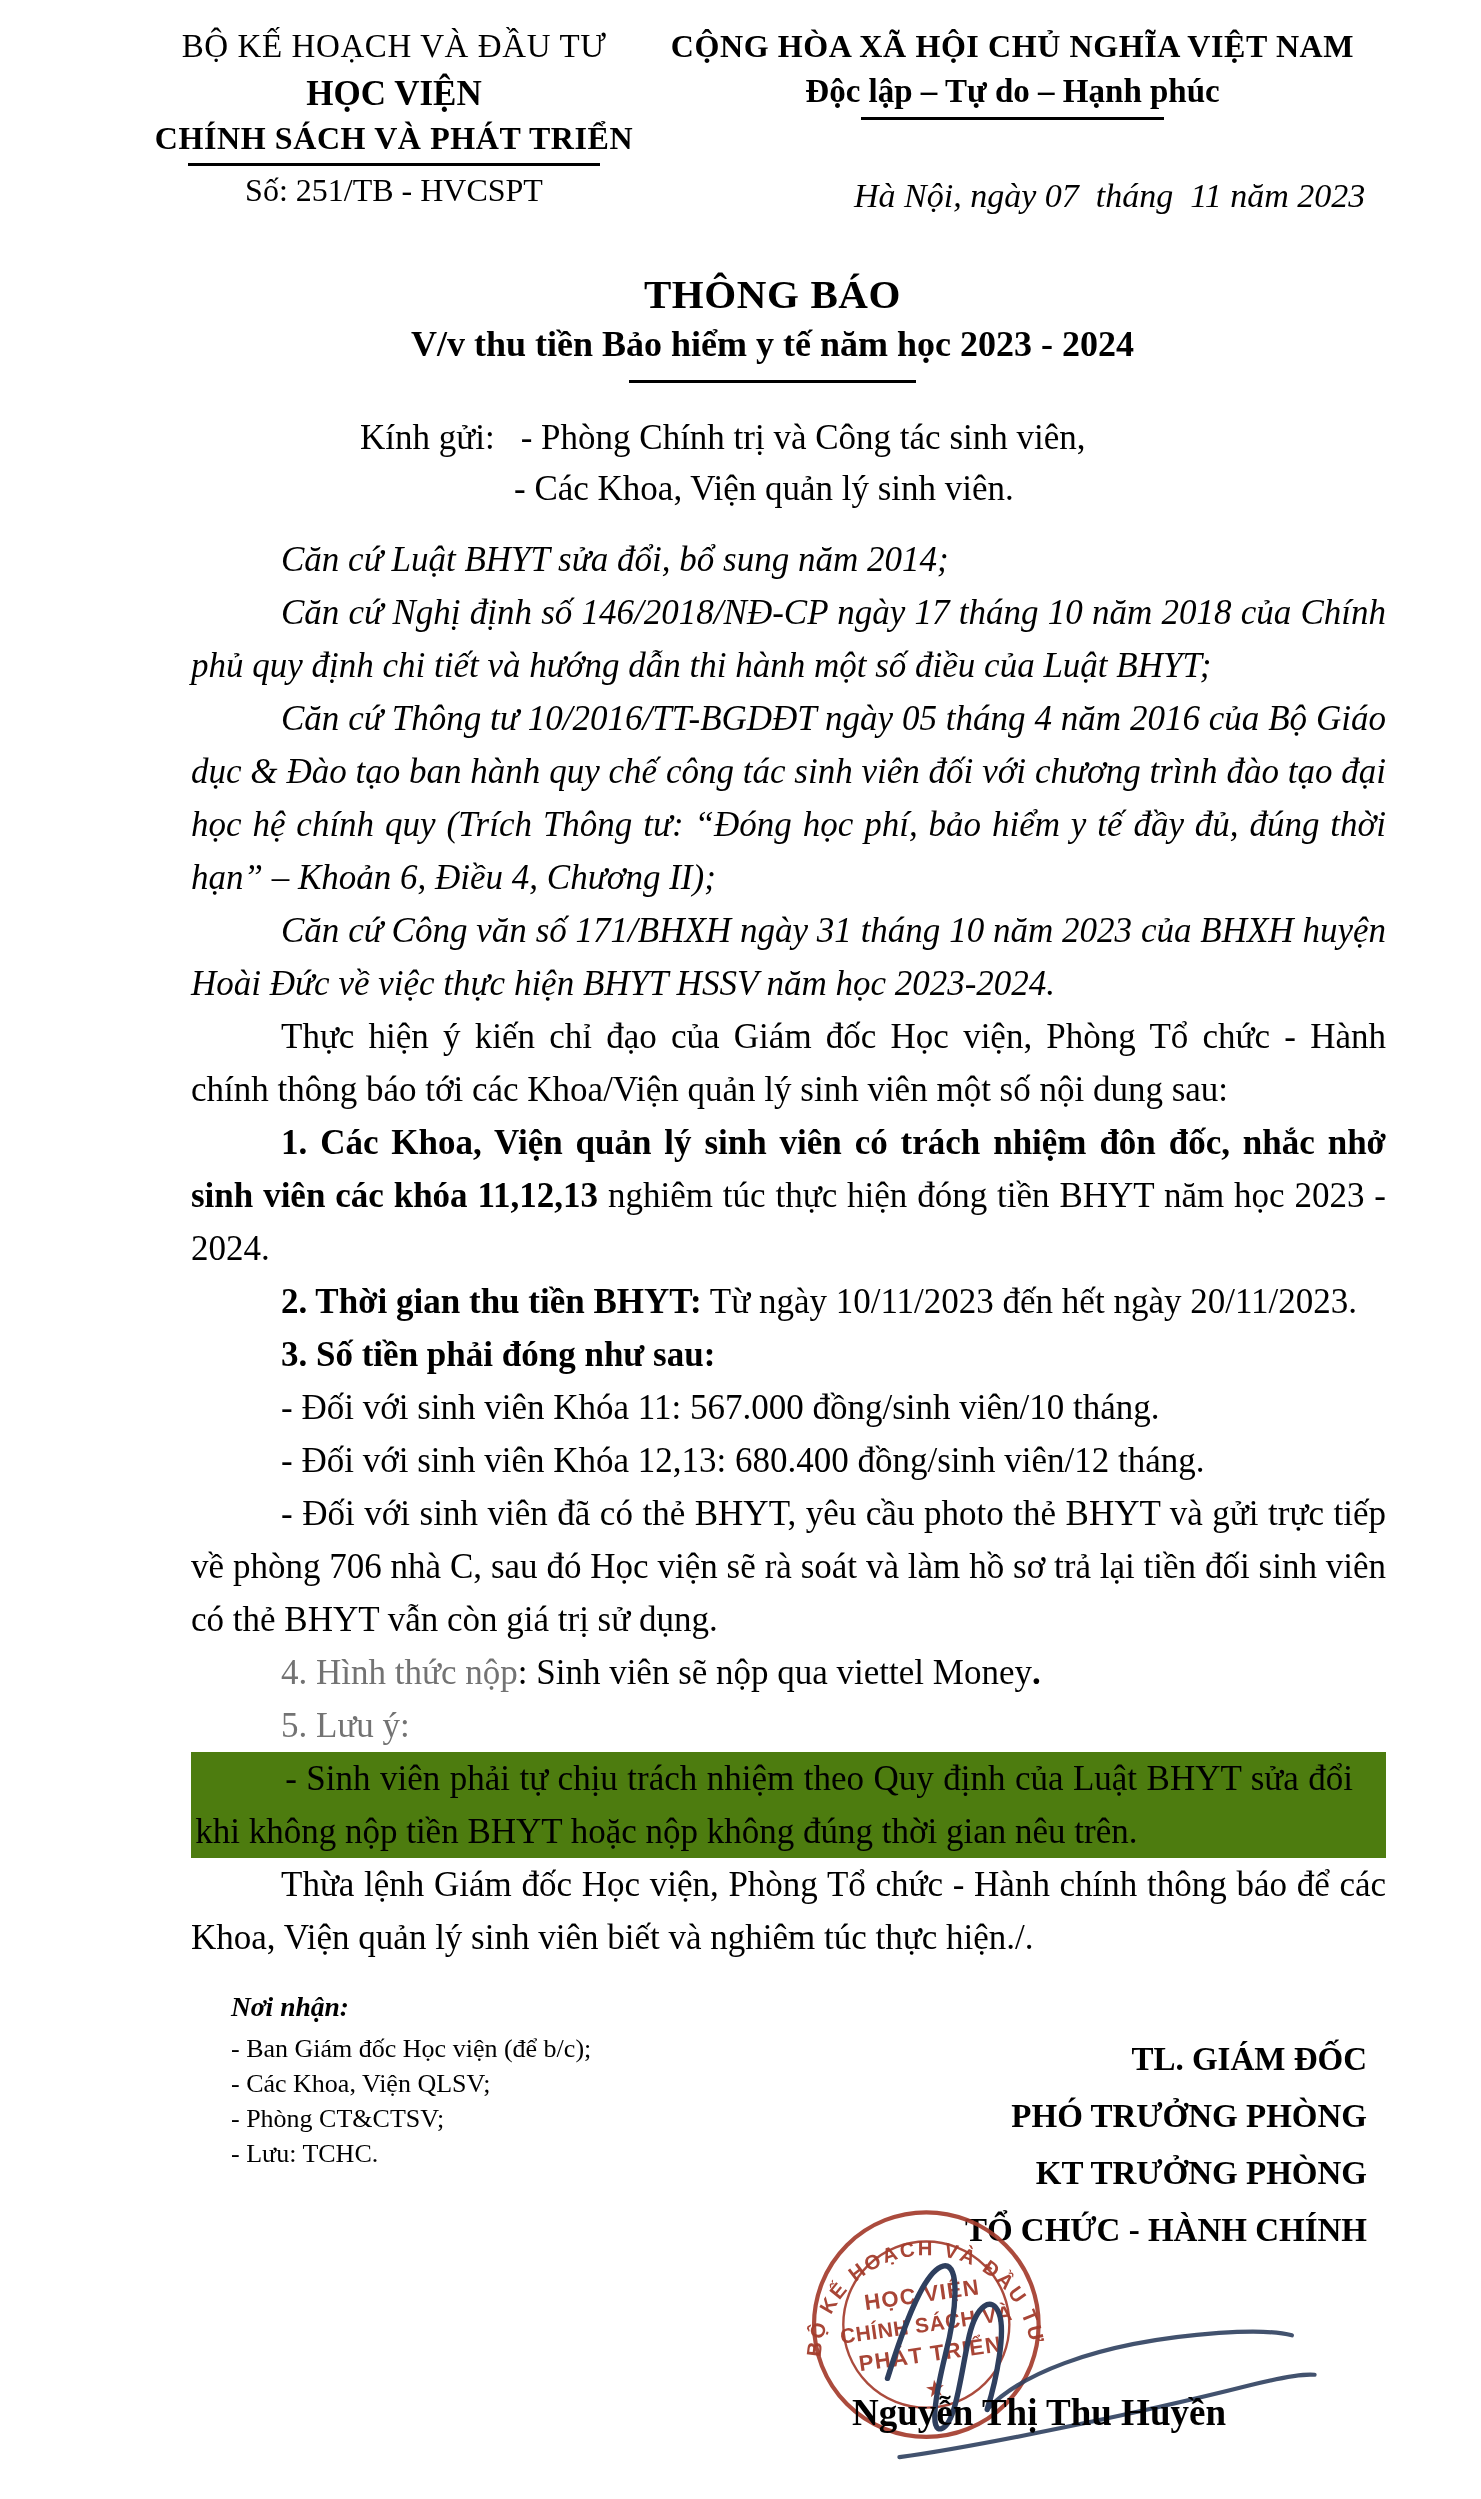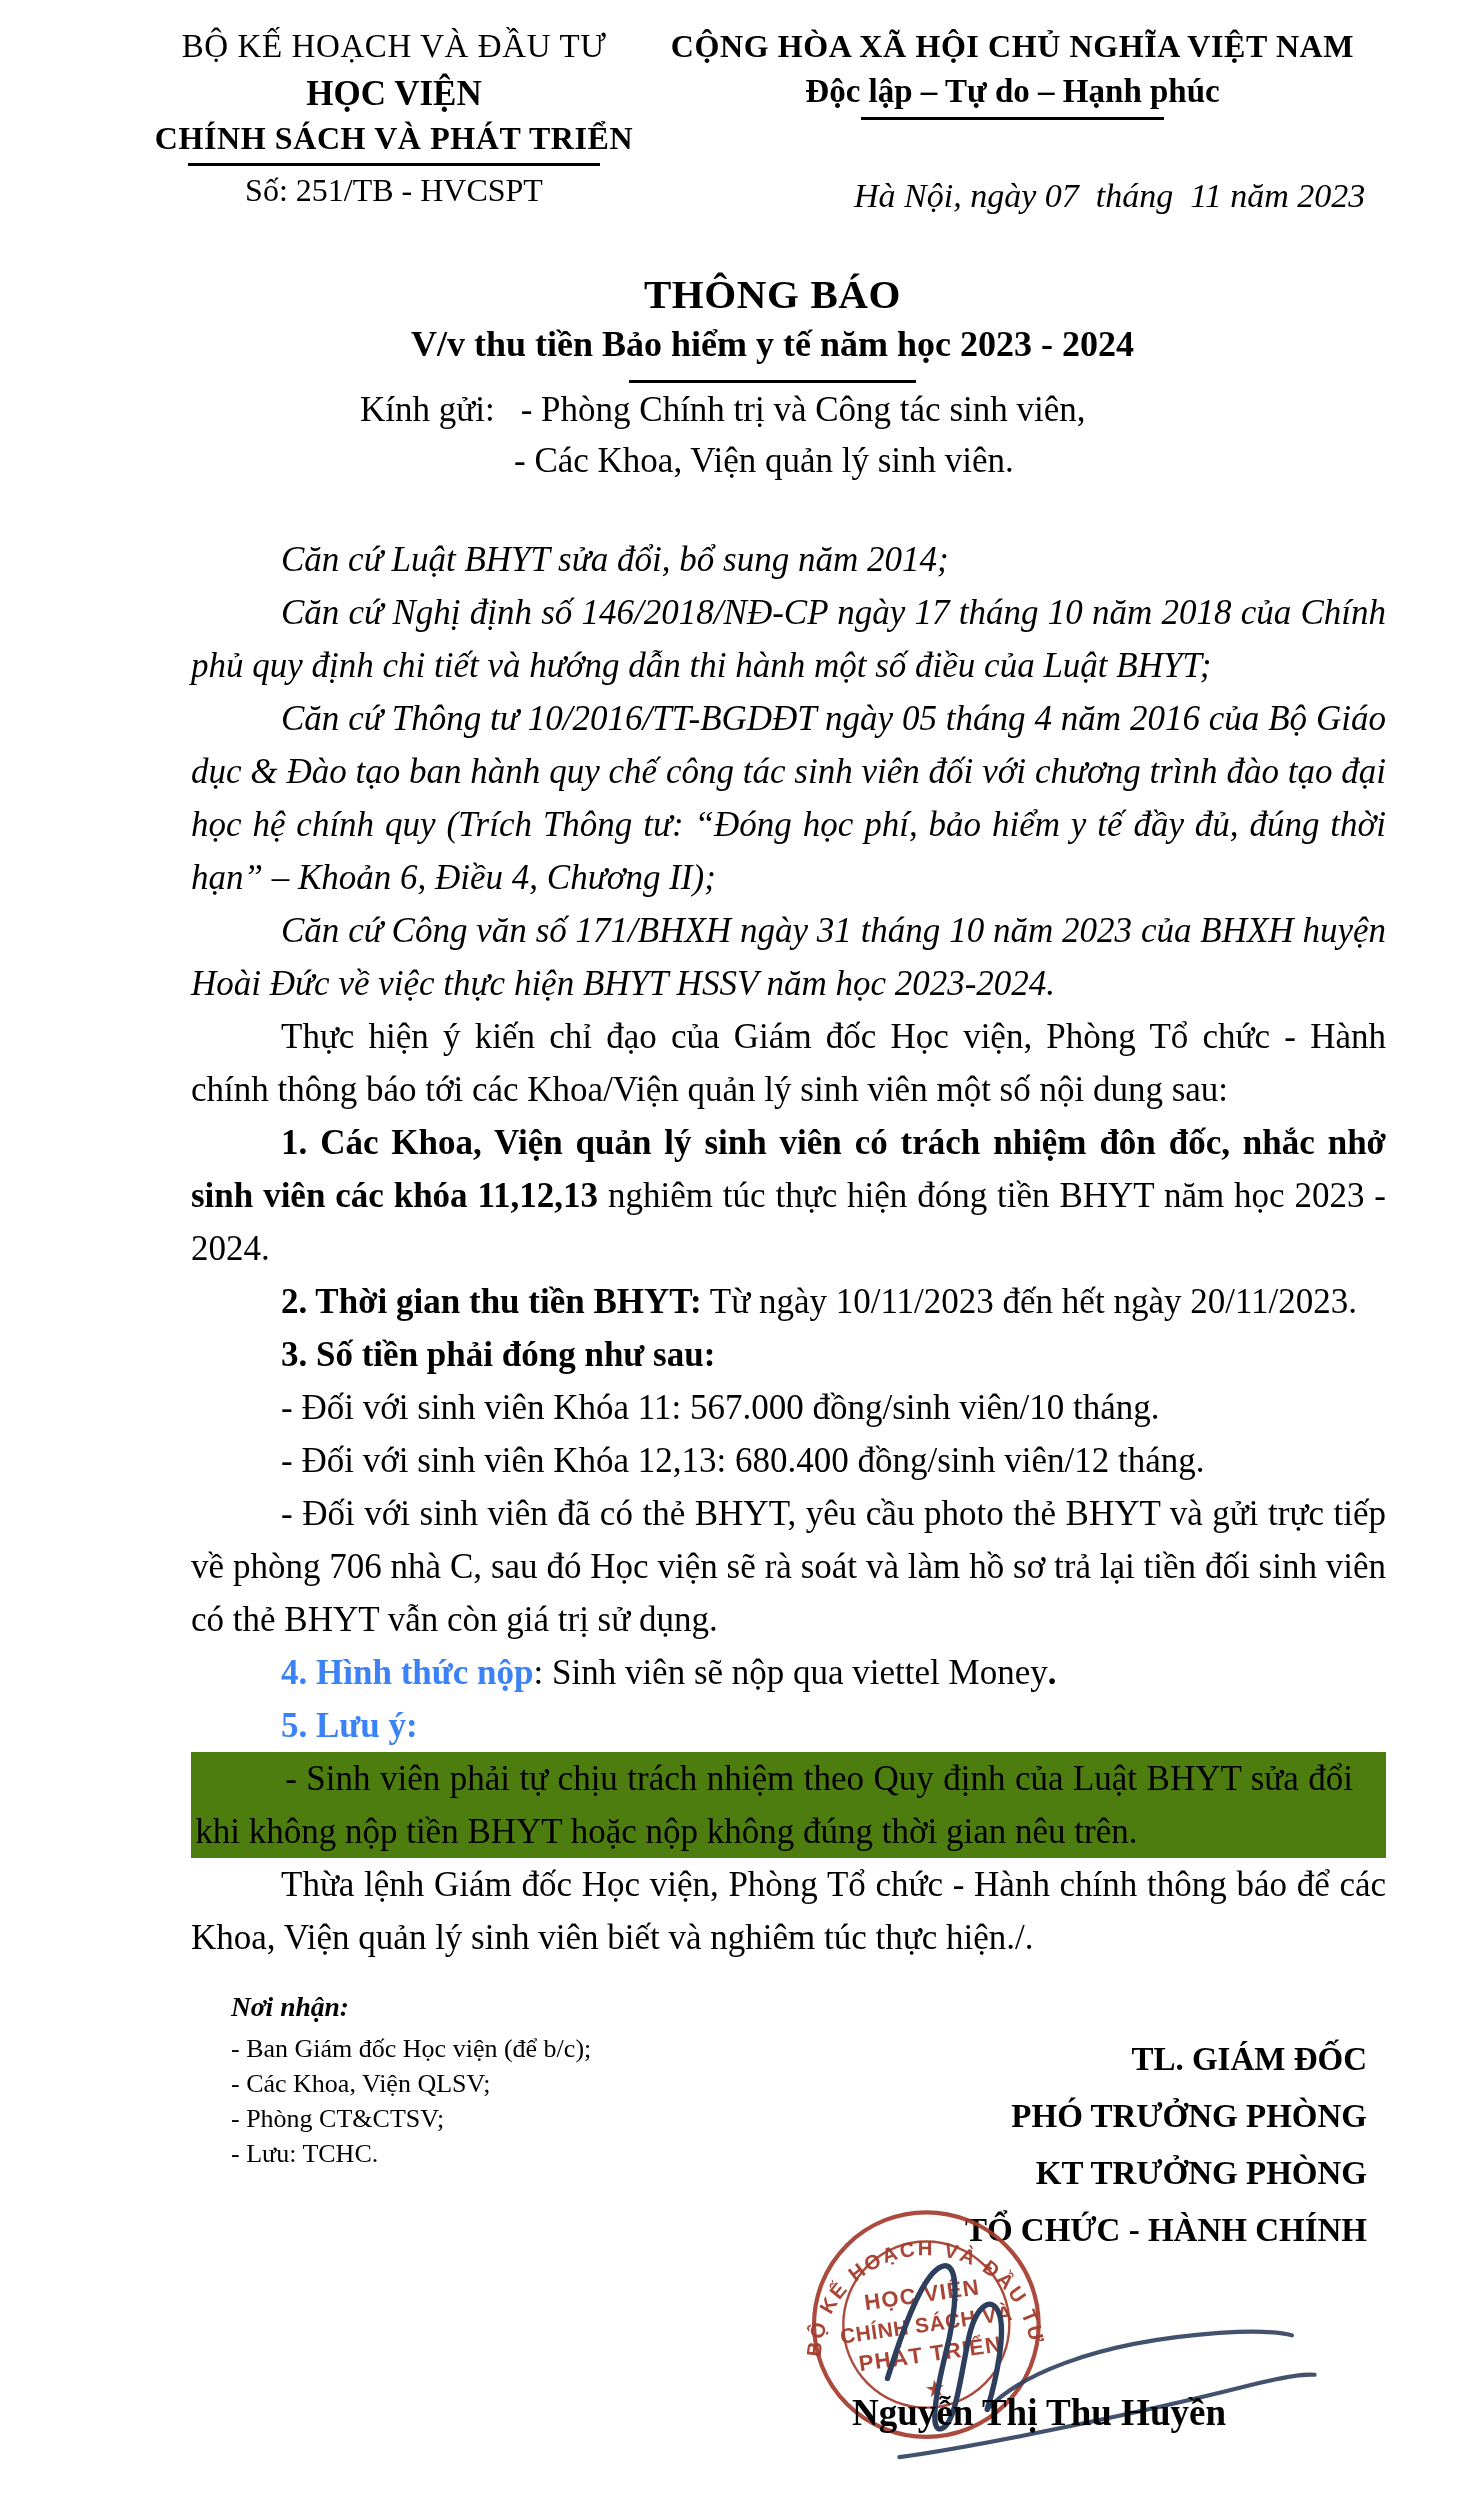--- a/index.html
+++ b/index.html
@@ -23,30 +23,30 @@
   .hr-rule{width:303px;height:3px;background:#000;margin:7.2px auto 0 auto;}
   #dateline{left:854px;top:177px;font-size:34px;font-style:italic;white-space:pre;}
 
   
   #title-block{left:175px;top:270px;width:1195px;text-align:center;}
   .t1{font-size:41px;font-weight:bold;letter-spacing:0.6px;}
   .t2{font-size:36px;font-weight:bold;margin-top:4.8px;}
   .t-rule{width:287px;height:3px;background:#000;margin:15.5px auto 0 auto;}
 
   
-  #salutation{left:360px;top:384px;font-size:35px;line-height:51px;}
+  #salutation{left:360px;top:412px;font-size:35px;line-height:51px;}
   .sal-row1{display:flex;gap:26px;white-space:nowrap;}
   .sal-row2{margin-left:154px;white-space:nowrap;}
 
   
   #body-flow{left:191px;top:533px;width:1195px;font-size:35px;line-height:53px;text-align:justify;}
   #body-flow p{margin:0;text-indent:90px;}
   .italic{font-style:italic;}
   .b{font-weight:bold;}
-  .navy{font-weight:bold;color:#3b82f6;}
+  .navy{font-weight:normal;color:#737373;}
   .highlight{background:#4d7c0f;padding-left:4.2px;margin-left:-4.2px;padding-right:33px;margin-right:-27px;}
   .gap-top{margin-top:18px;}
 
   
   #recipients{left:191px;top:1991px;margin-left:40px;}
   .rc-label{font-size:27.5px;font-weight:bold;font-style:italic;}
   .rc-list{font-size:26px;line-height:35px;margin-top:8.4px;}
 
   #sig-titles{left:656px;top:2031px;width:711px;text-align:right;font-size:33px;font-weight:bold;line-height:57px;}
 

